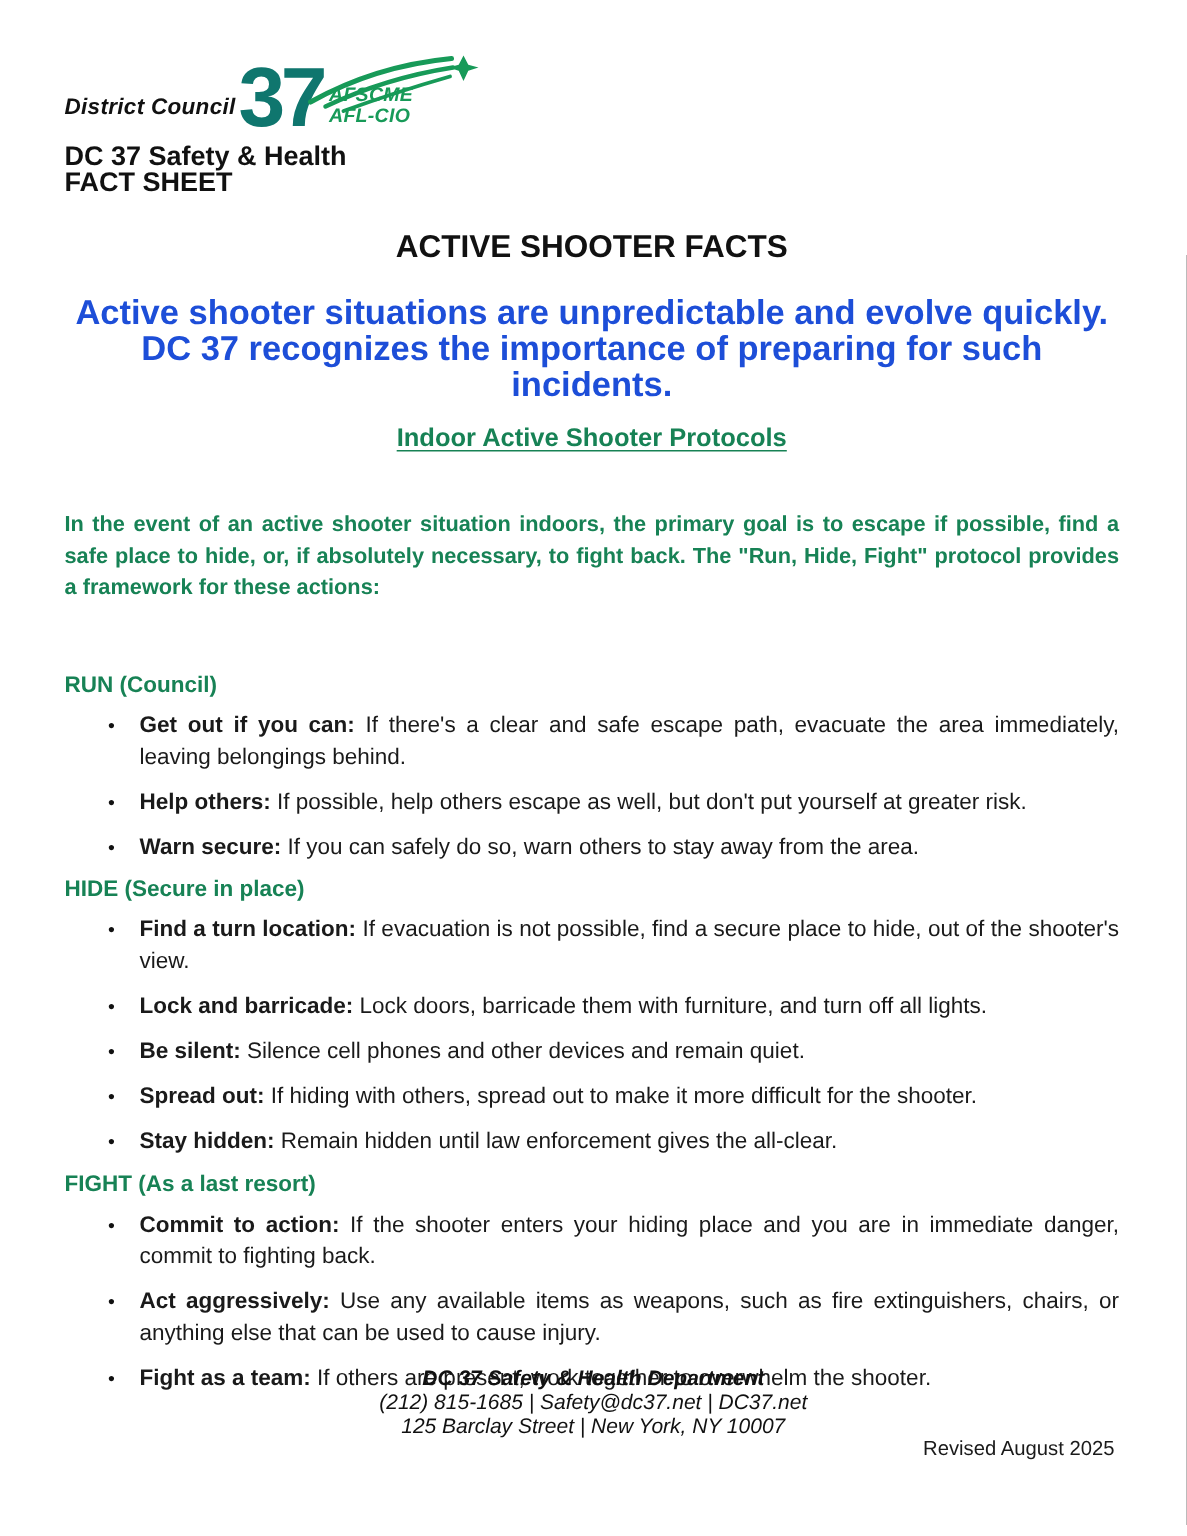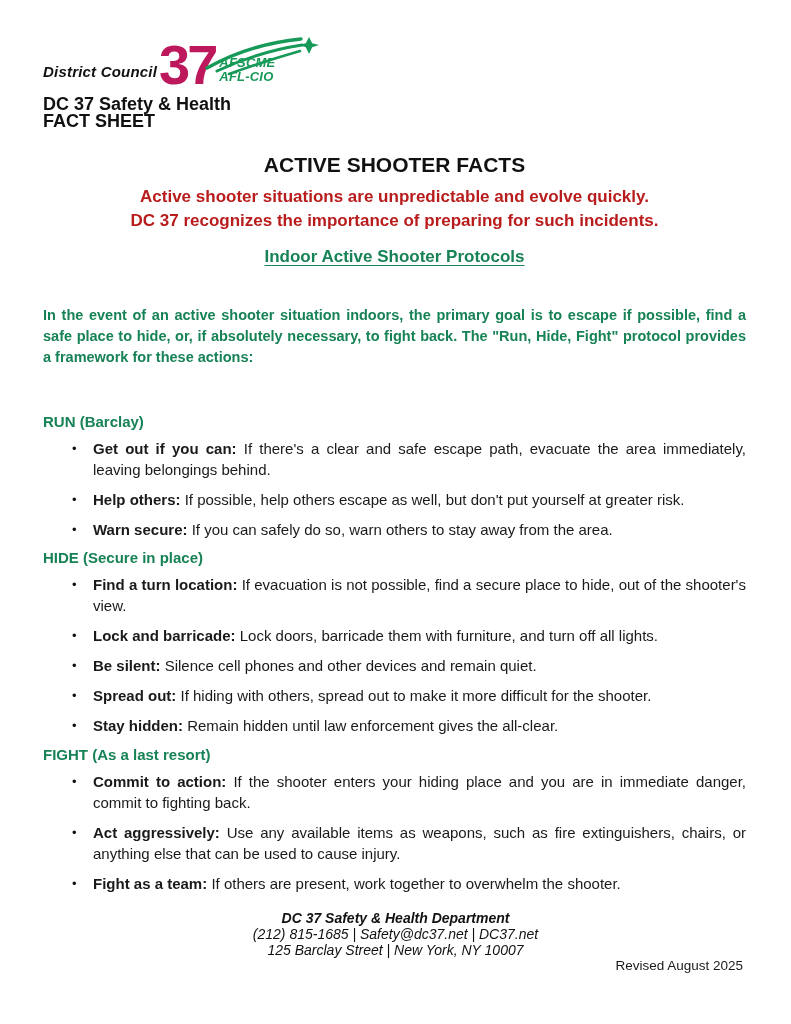--- a/index.html
+++ b/index.html
@@ -15,34 +15,34 @@
   .content { padding: 38px 45px 0 43px; }
 
   
   .logo-row { display: flex; align-items: flex-end; height: 50px; }
   .dc-text {
     font-weight: bold; font-style: italic; font-size: 15px;
     color: #111; padding-bottom: 8px; letter-spacing: .2px;
   }
   .dc-37 {
     font-weight: bold; font-size: 56px; line-height: 46px;
-    color: #be185d; letter-spacing: -3px; margin-left: 2px;
+    color: #0f766e; letter-spacing: -3px; margin-left: 2px;
   }
   .logo-right { position: relative; width: 100px; height: 50px; margin-left: 4px; }
   .swoosh { position: absolute; left: -14px; top: -2px; }
   .afscme-block {
     position: absolute; left: 0; bottom: 4px;
     font-weight: bold; font-style: italic; font-size: 13px; line-height: 14px;
     color: #179a58; letter-spacing: .2px;
   }
   .org-block { margin-top: 8px; font-weight: bold; font-size: 18px; line-height: 17px; color: #111; }
 
   
   .doc-title { text-align: center; font-weight: bold; font-size: 21px; margin-top: 23px; color: #111; }
-  .doc-subtitle { text-align: center; font-weight: bold; font-size: 17px; line-height: 24px; margin-top: 8px; color: #b91c1c; }
+  .doc-subtitle { text-align: center; font-weight: bold; font-size: 23px; line-height: 24px; margin-top: 19px; color: #1d4ed8; }
   .section-heading {
     text-align: center; font-weight: bold; font-size: 17px; margin-top: 14px;
     color: #178255; text-decoration: underline; text-underline-offset: 3px;
   }
   .intro {
     margin-top: 38px; font-weight: bold; font-size: 14.5px; line-height: 21px;
     color: #178255; text-align: justify;
   }
 
   
@@ -97,21 +97,21 @@
     <div class="doc-title">ACTIVE SHOOTER FACTS</div>
     <div class="doc-subtitle">
       <div>Active shooter situations are unpredictable and evolve quickly.</div>
       <div>DC 37 recognizes the importance of preparing for such incidents.</div>
     </div>
 
     <div class="section-heading">Indoor Active Shooter Protocols</div>
 
     <div class="intro">In the event of an active shooter situation indoors, the primary goal is to escape if possible, find a safe place to hide, or, if absolutely necessary, to fight back. The "Run, Hide, Fight" protocol provides a framework for these actions:</div>
 
-    <div class="proto-heading mt-run">RUN (Barclay)</div>
+    <div class="proto-heading mt-run">RUN (Council)</div>
     <div class="bullets">
       <div class="bullet">
         <span class="dot">•</span>
         <div class="btxt"><span class="lead">Get out if you can:</span> <span>If there's a clear and safe escape path, evacuate the area immediately, leaving belongings behind.</span></div>
       </div>
       <div class="bullet">
         <span class="dot">•</span>
         <div class="btxt"><span class="lead">Help others:</span> <span>If possible, help others escape as well, but don't put yourself at greater risk.</span></div>
       </div>
       <div class="bullet">

